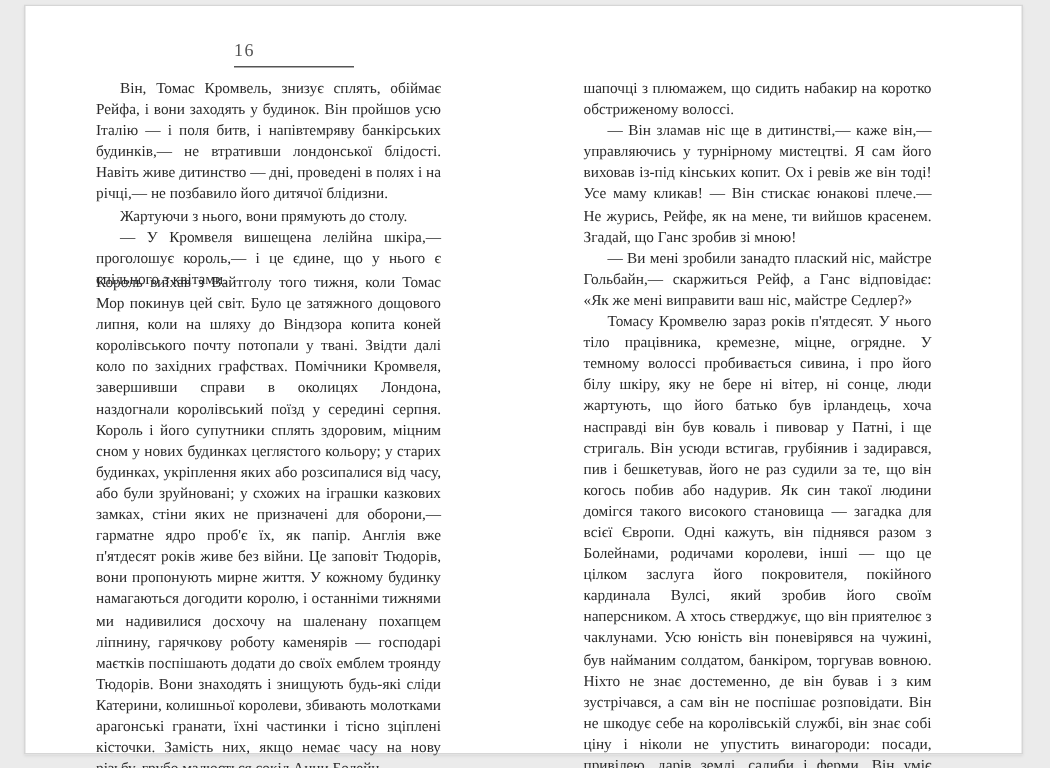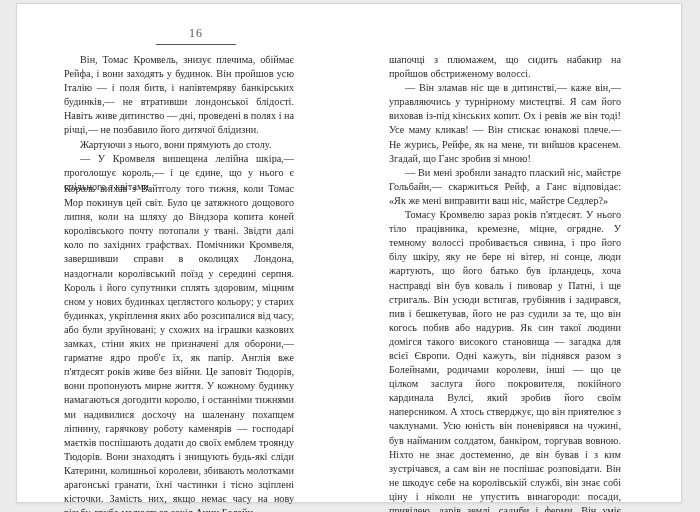--- a/index.html
+++ b/index.html
@@ -17,21 +17,21 @@
     border: 1px solid #d6d6d6;
     box-shadow: 0 1px 2px rgba(0,0,0,0.08);
   }
   .page {
     position: absolute; top: 0; height: 498px;
   }
   .page.left { left: 0; width: 332px; }
   .page.right { left: 332px; width: 332px; }
   .page-number {
     position: absolute; top: 22px;
-    width: 80px; text-align: center;
+    width: 80px; text-align: left;
     font-size: 12px; color: #555; letter-spacing: 1px;
     padding-bottom: 3px;
     border-bottom: 1px solid #555;
   }
   .page.left .page-number { left: 139px; }
   .page.right .page-number { left: 47px; }
   .text-column {
     position: absolute;
     font-size: 10.2px;
     line-height: 14.1px;
@@ -48,34 +48,34 @@
 </style>
 </head>
 <body>
 
 <div class="spread">
 
   <div class="page left">
     <div class="page-number">16</div>
 
     <div class="text-column block-top">
-      <p class="indent">Він, Томас Кромвель, знизує плечима, обіймає Рейфа, і вони заходять у будинок. Він пройшов усю Італію — і поля битв, і напівтемряву банкірських будинків,— не втративши лондонської блідості. Навіть живе дитинство — дні, проведені в полях і на річці,— не позбавило його дитячої блідизни.</p>
+      <p class="indent">Він, Томас Кромвель, знизує сплять, обіймає Рейфа, і вони заходять у будинок. Він пройшов усю Італію — і поля битв, і напівтемряву банкірських будинків,— не втративши лондонської блідості. Навіть живе дитинство — дні, проведені в полях і на річці,— не позбавило його дитячої блідизни.</p>
       <p class="indent">Жартуючи з нього, вони прямують до столу.</p>
       <p class="indent">— У Кромвеля вишещена лелійна шкіра,— проголошує король,— і це єдине, що у нього є спільного з квітами.</p>
     </div>
 
     <div class="text-column block-main">
       <p>Король виїхав з Вайтголу того тижня, коли Томас Мор покинув цей світ. Було це затяжного дощового липня, коли на шляху до Віндзора копита коней королівського почту потопали у твані. Звідти далі коло по західних графствах. Помічники Кромвеля, завершивши справи в околицях Лондона, наздогнали королівський поїзд у середині серпня. Король і його супутники сплять здоровим, міцним сном у нових будинках цеглястого кольору; у старих будинках, укріплення яких або розсипалися від часу, або були зруйновані; у схожих на іграшки казкових замках, стіни яких не призначені для оборони,— гарматне ядро проб'є їх, як папір. Англія вже п'ятдесят років живе без війни. Це заповіт Тюдорів, вони пропонують мирне життя. У кожному будинку намагаються догодити королю, і останніми тижнями ми надивилися досхочу на шаленану похапцем ліпнину, гарячкову роботу каменярів — господарі маєтків поспішають додати до своїх емблем троянду Тюдорів. Вони знаходять і знищують будь-які сліди Катерини, колишньої королеви, збивають молотками арагонські гранати, їхні частинки і тісно зціплені кісточки. Замість них, якщо немає часу на нову різьбу, грубо малюється сокіл Анни Болейн.</p>
 
     </div>
   </div>
 
   <div class="page right">
 
     <div class="text-column right-block">
-      <p>шапочці з плюмажем, що сидить набакир на пройшов обстриженому волоссі.</p>
+      <p>шапочці з плюмажем, що сидить набакир на коротко обстриженому волоссі.</p>
       <p class="indent">— Він зламав ніс ще в дитинстві,— каже він,— управляючись у турнірному мистецтві. Я сам його виховав із-під кінських копит. Ох і ревів же він тоді! Усе маму кликав! — Він стискає юнакові плече.— Не журись, Рейфе, як на мене, ти вийшов красенем. Згадай, що Ганс зробив зі мною!</p>
       <p class="indent">— Ви мені зробили занадто плаский ніс, майстре Гольбайн,— скаржиться Рейф, а Ганс відповідає: «Як же мені виправити ваш ніс, майстре Седлер?»</p>
       <p class="indent">Томасу Кромвелю зараз років п'ятдесят. У нього тіло працівника, кремезне, міцне, огрядне. У темному волоссі пробивається сивина, і про його білу шкіру, яку не бере ні вітер, ні сонце, люди жартують, що його батько був ірландець, хоча насправді він був коваль і пивовар у Патні, і ще стригаль. Він усюди встигав, грубіянив і задирався, пив і бешкетував, його не раз судили за те, що він когось побив або надурив. Як син такої людини домігся такого високого становища — загадка для всієї Європи. Одні кажуть, він піднявся разом з Болейнами, родичами королеви, інші — що це цілком заслуга його покровителя, покійного кардинала Вулсі, який зробив його своїм наперсником. А хтось стверджує, що він приятелює з чаклунами. Усю юність він поневірявся на чужині, був найманим солдатом, банкіром, торгував вовною. Ніхто не знає достеменно, де він бував і з ким зустрічався, а сам він не поспішає розповідати. Він не шкодує себе на королівській службі, він знає собі ціну і ніколи не упустить винагороди: посади, привілею, дарів землі, садиби і ферми. Він уміє брати своє, у нього є методи: потрібну йому людину він може зачарувати або підкупити, умовити або залякати, будь-кому він пояснить, у чому його інтерес, а потім розкриє йому очі на таке, чого той про себе і не знає. День у день майстер секретар веде справи з вельможами, які, коли б могли, з радістю пристукнули б його, як муху. Знаючи про це, він незмінно ввічливий, незмінно спокійний, незмінно стурбований справами Англії.</p>
     </div>
   </div>
 
 </div>
 
 </body></html>

